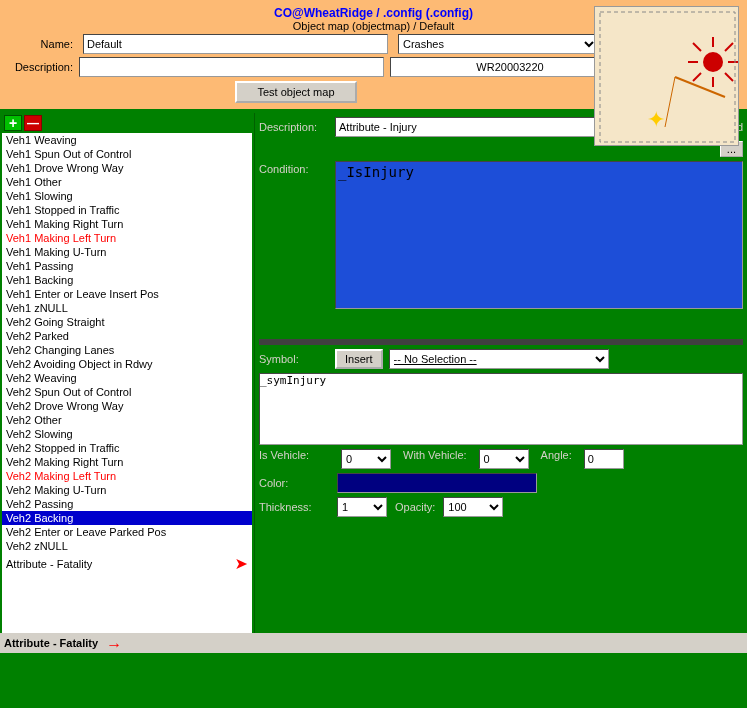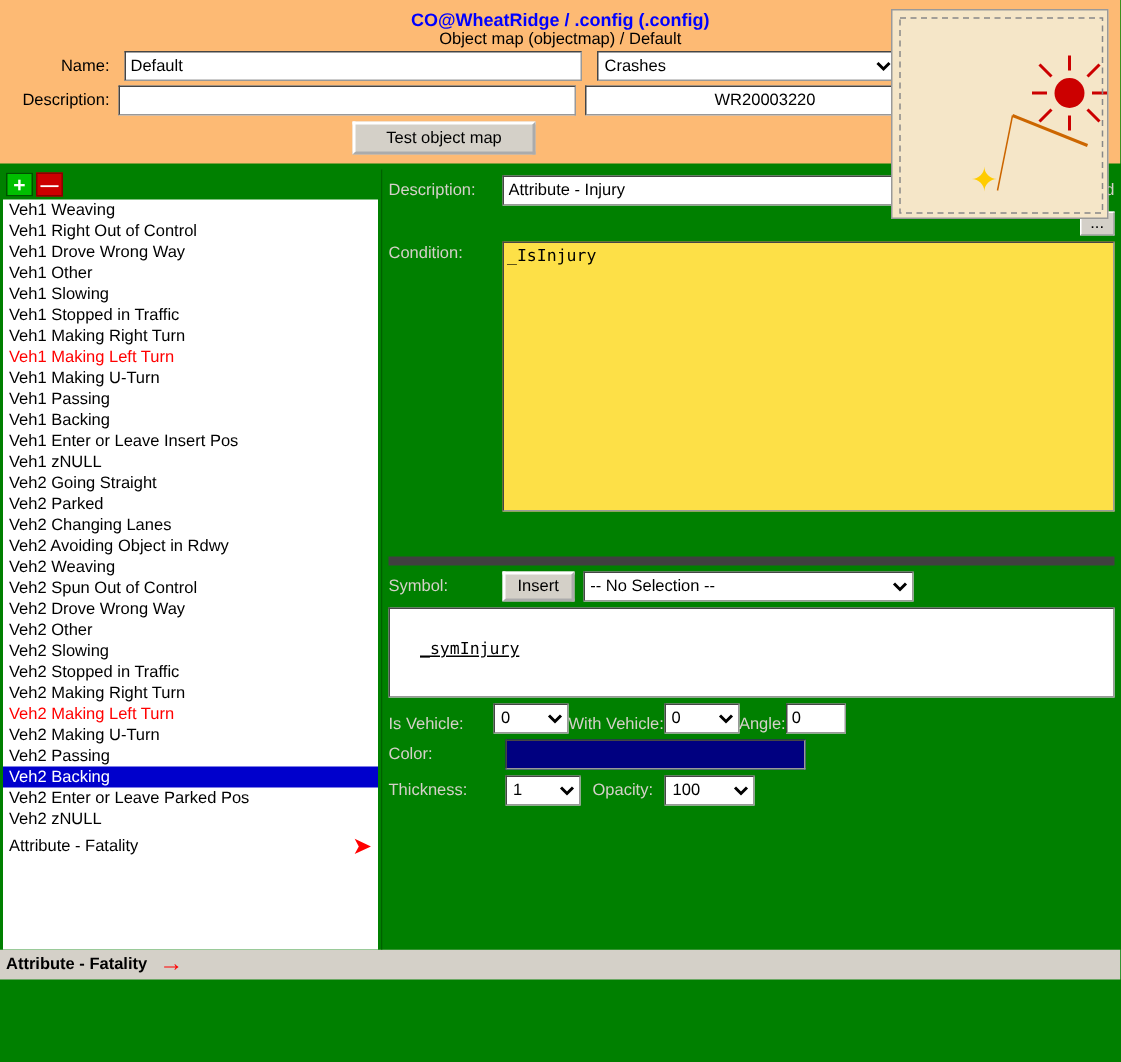--- a/index.html
+++ b/index.html
@@ -164,24 +164,24 @@
       margin-left: auto;
     }
     .condition-label {
       color: #d4d0c8;
       font-size: 11px;
       min-width: 70px;
       padding-top: 2px;
     }
     .condition-textarea {
       flex: 1;
-      height: 180px;
-      font-size: 11px;
-      border: 1px inset #999;
-      background: #fde047;
+      height: 148px;
+      font-size: 14px;
+      border: 1px inset #999;
+      background: #1d4ed8;
       padding: 2px;
       resize: none;
       font-family: monospace;
     }
 
     .symbol-row {
       display: flex;
       align-items: center;
       gap: 6px;
     }
@@ -198,38 +198,38 @@
       font-size: 11px;
       cursor: pointer;
     }
 
     .symbol-select {
       width: 220px;
       height: 20px;
       font-size: 11px;
       border: 1px inset #999;
       background: #fff;
+      text-decoration: underline;
     }
 
     .symbol-textarea {
       width: 100%;
-      height: 60px;
-      font-size: 11px;
-      border: 1px inset #999;
-      background: #fff;
-      padding: 20px;
+      height: 72px;
+      font-size: 11px;
+      border: 1px inset #999;
+      background: #fff;
+      padding: 0;
       resize: none;
       font-family: monospace;
-      text-decoration: underline;
     }
 
     .vehicle-row {
       display: flex;
-      align-items: flex-end;
-      gap: 0;
+      align-items: flex-start;
+      gap: 12px;
     }
     .vehicle-label { color: #d4d0c8; font-size: 11px; min-width: 70px; }
     .vehicle-select {
       width: 50px;
       height: 20px;
       font-size: 11px;
       border: 1px inset #999;
       background: #fff;
     }
     .with-vehicle-label { color: #d4d0c8; font-size: 11px; }
@@ -373,21 +373,21 @@
 <div class="main-content">
 
   <div class="left-panel">
     <div class="list-toolbar">
       <button class="toolbar-btn-green">+</button>
       <button class="toolbar-btn-red">—</button>
     </div>
     <div class="list-container" id="item-list">
 
     <div class="list-item">Veh1 Weaving</div>
-        <div class="list-item">Veh1 Right Out of Control</div>
+        <div class="list-item">Veh1 Spun Out of Control</div>
         <div class="list-item">Veh1 Drove Wrong Way</div>
         <div class="list-item">Veh1 Other</div>
         <div class="list-item">Veh1 Slowing</div>
         <div class="list-item">Veh1 Stopped in Traffic</div>
         <div class="list-item">Veh1 Making Right Turn</div>
         <div class="list-item" style="color: red;">Veh1 Making Left Turn</div>
         <div class="list-item">Veh1 Making U-Turn</div>
         <div class="list-item">Veh1 Passing</div>
         <div class="list-item">Veh1 Backing</div>
         <div class="list-item">Veh1 Enter or Leave Insert Pos</div>

